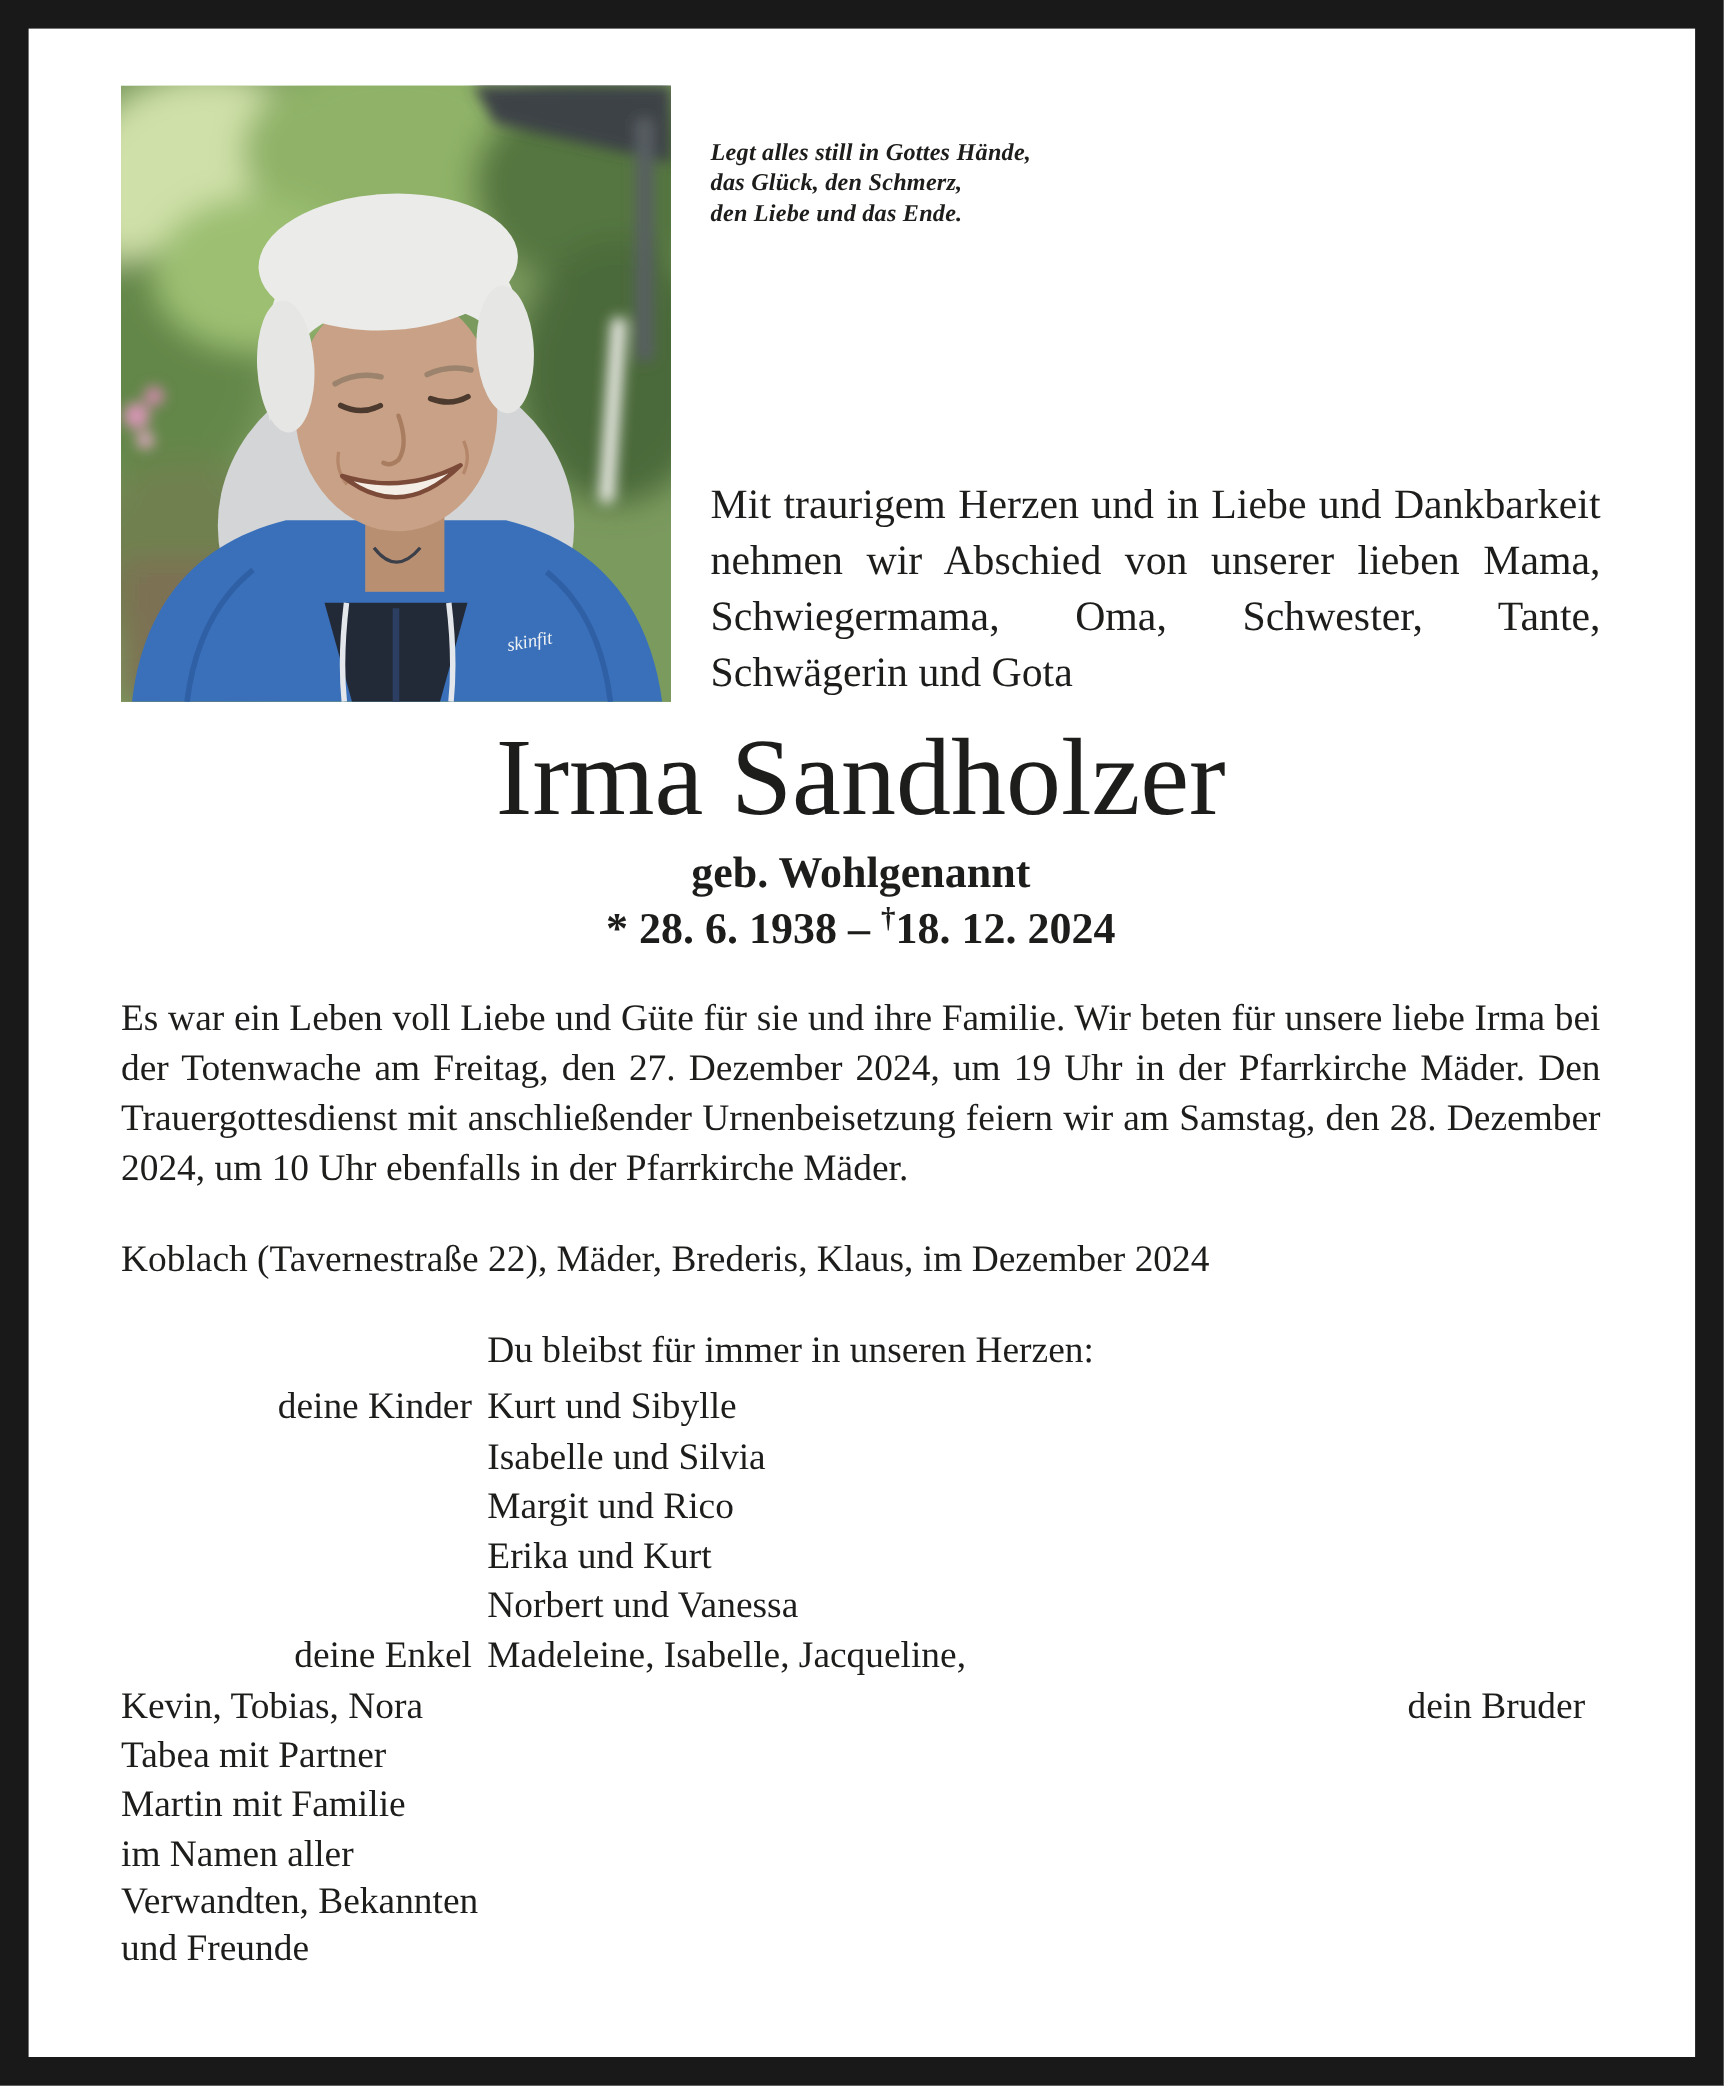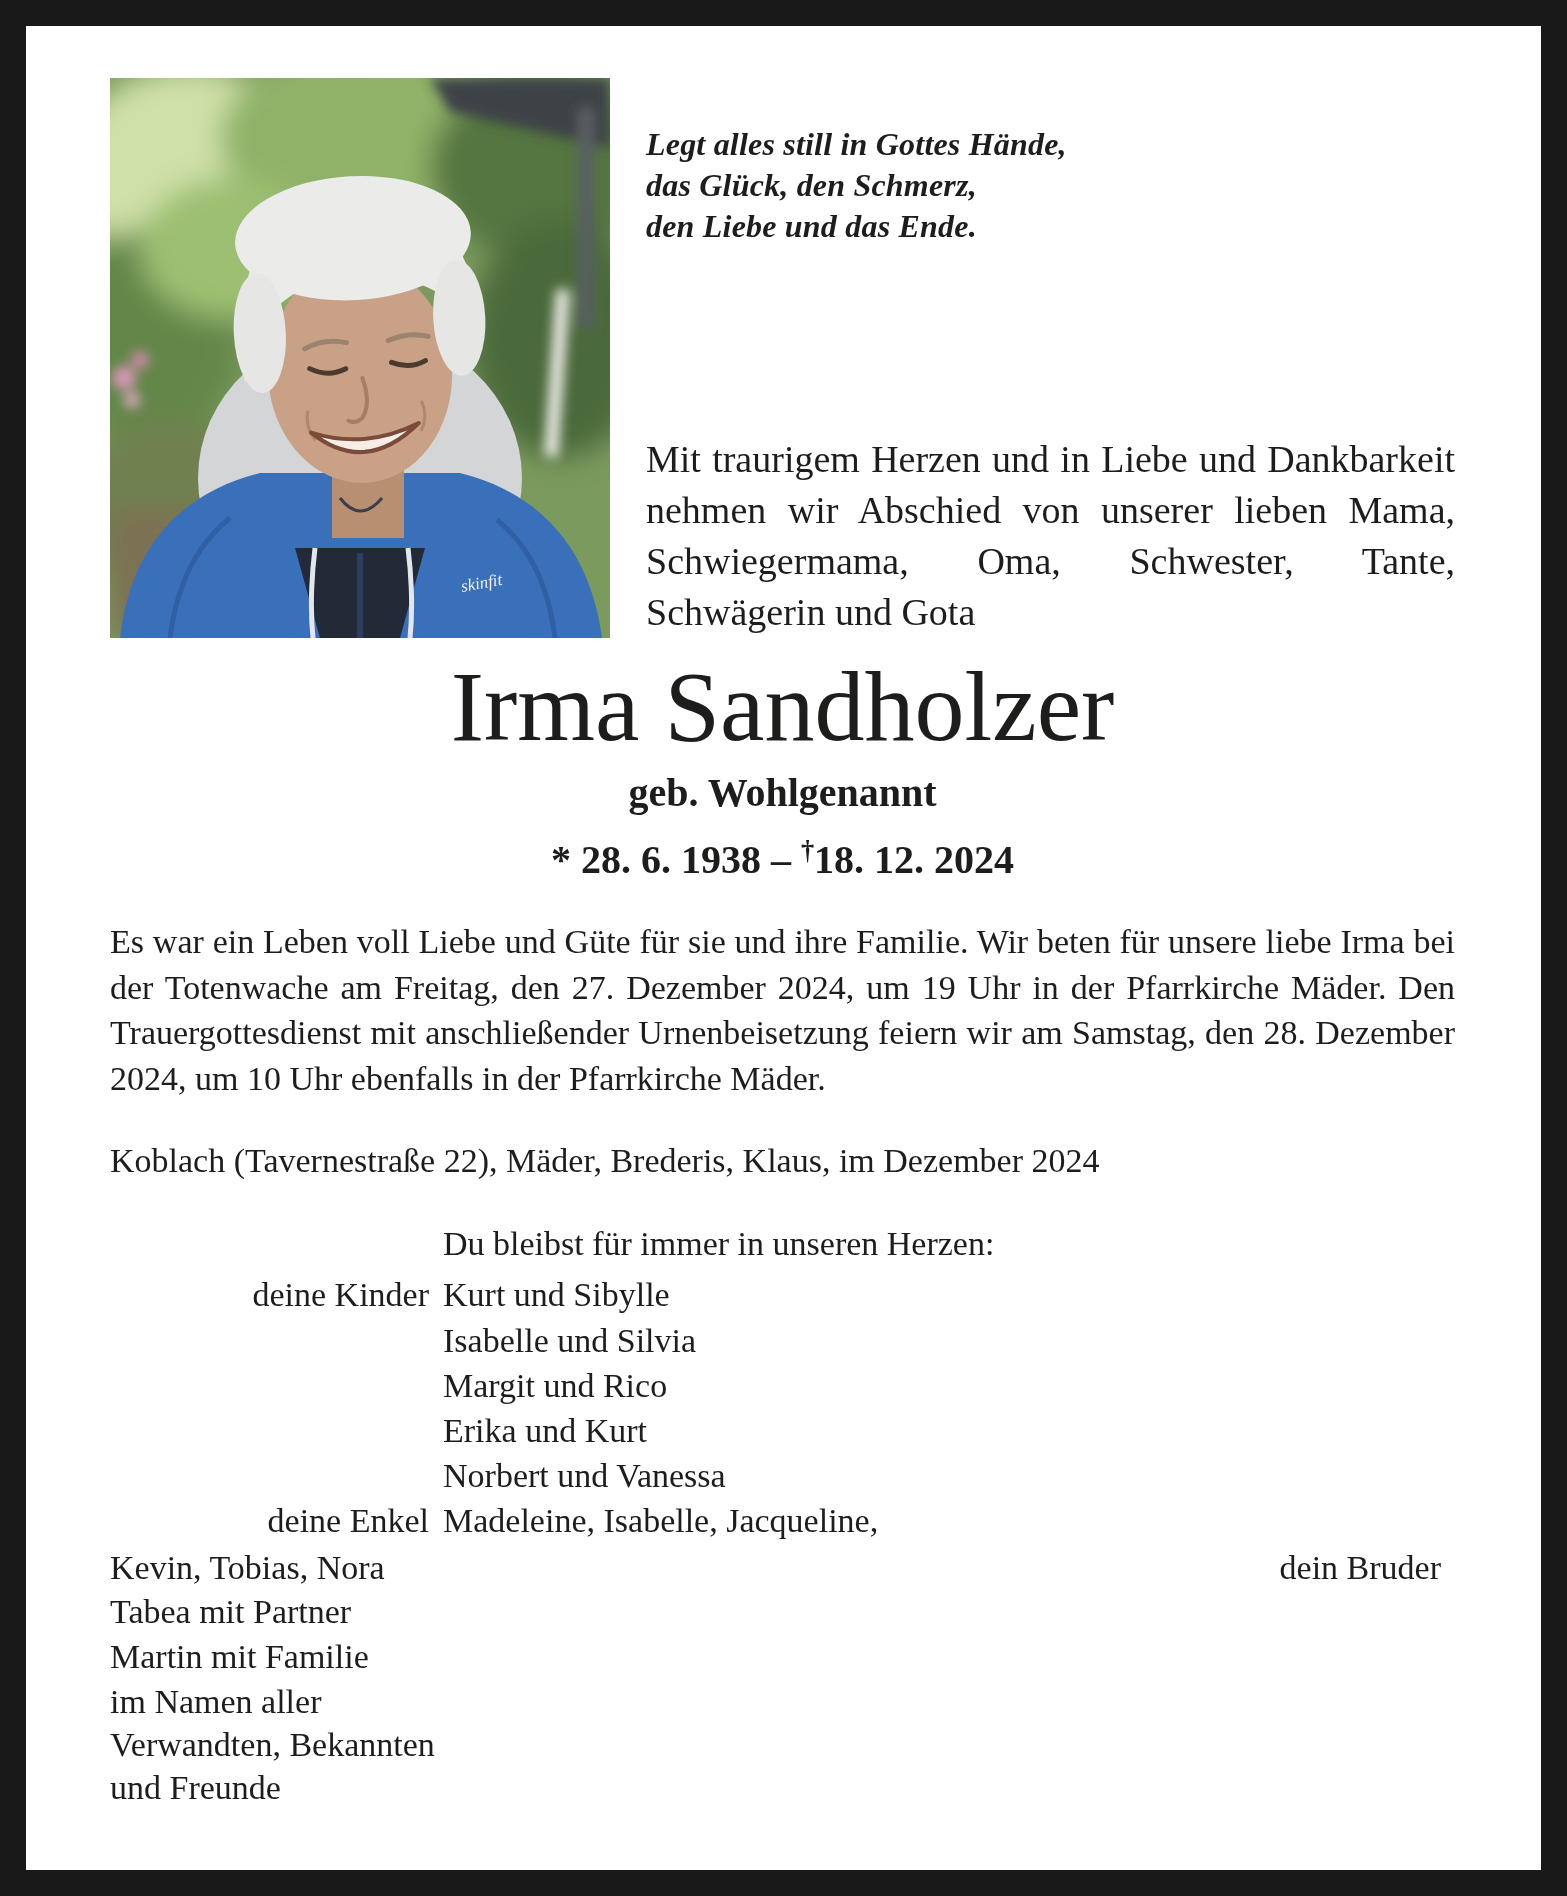--- a/index.html
+++ b/index.html
@@ -7,25 +7,25 @@
     width:1567px;height:1896px;box-sizing:border-box;
     background:#ffffff;border:26px solid #191919;
     padding:52px 86px 40px 84px;
     font-family:"Liberation Serif","DejaVu Serif",serif;
     color:#1d1d1b;position:relative;overflow:hidden;
   }
   .top{display:flex;align-items:stretch;}
   .photo{width:500px;height:560px;flex:0 0 auto;background:#7b9a5e;}
   .photo svg{width:100%;height:100%;display:block;}
   .right{flex:1;padding-left:36px;display:flex;flex-direction:column;min-width:0;}
-  .poem{margin-top:46px;font-size:32px;line-height:1.28;font-style:italic;font-weight:700;letter-spacing:0.2px;}
+  .poem{margin-top:46px;font-size:22px;line-height:1.28;font-style:italic;font-weight:700;letter-spacing:0.2px;}
   .intro{margin-top:auto;font-size:38px;line-height:1.34;text-align:justify;}
   .name{font-size:100px;line-height:1.05;text-align:center;margin-top:16px;font-weight:400;}
   .maiden{font-size:40px;font-weight:700;text-align:center;margin-top:10px;}
-  .dates{font-size:40px;font-weight:700;text-align:center;margin-top:20px;}
+  .dates{font-size:40px;font-weight:700;text-align:center;margin-top:4px;}
   .announce{font-size:34px;line-height:1.34;text-align:justify;margin-top:36px;}
   .places{font-size:34px;line-height:1.3;margin-top:38px;}
   .farewell{font-size:34px;margin-top:42px;margin-left:333px;}
   .family{margin-top:10px;display:grid;grid-template-columns:333px 1fr;font-size:34px;line-height:1.27;row-gap:2px;}
   .fam-label{text-align:right;padding-right:14px;white-space:nowrap;}
   .fam-value{min-width:0;}
   .b{font-weight:400;}
   .sup{vertical-align:super;font-size:0.66em;font-weight:700;line-height:0;}
 </style>
 </head>

